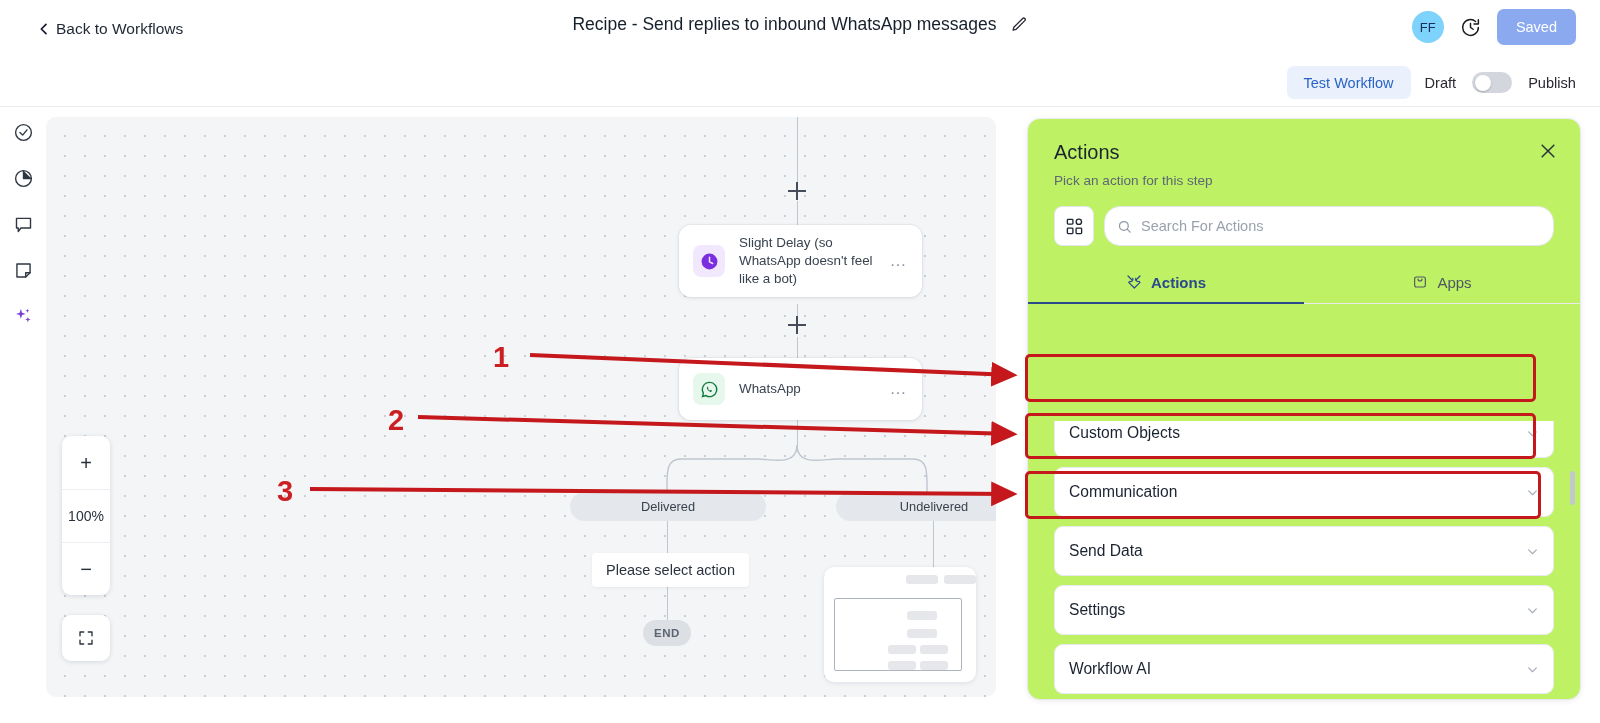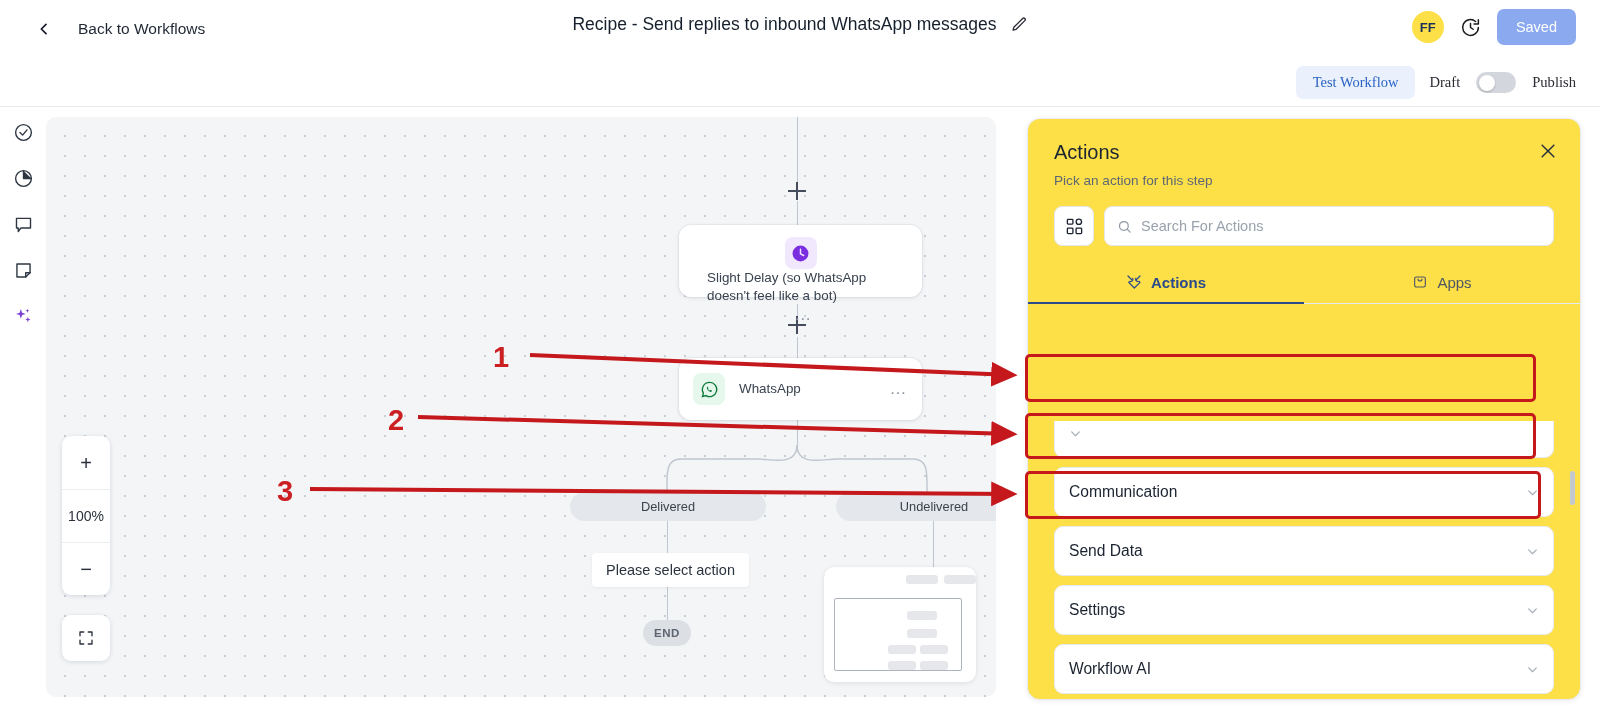--- a/index.html
+++ b/index.html
@@ -10,43 +10,43 @@
     overflow: hidden;
     -webkit-font-smoothing: antialiased;
   }
 
   
   .topbar {
     position: absolute; top: 0; left: 0; width: 1600px; height: 58px;
     background: #fff; display: flex; align-items: center;
   }
   .back-link {
-    display: flex; align-items: center; gap: 26px;
+    display: flex; align-items: center; gap: 4px;
     margin-left: 36px; cursor: pointer;
   }
   .back-chev { width: 16px; height: 16px; color: #1a1a2e; display:block; }
   .back-label { font-size: 15.5px; color: #1f2733; }
 
   .title-wrap {
     position: absolute; left: 0; right: 0; top: 14px;
     display: flex; justify-content: center; align-items: center; gap: 14px;
     pointer-events: none;
   }
   .doc-title { font-size: 17.5px; color: #16202c; pointer-events: auto; }
   .edit-icon { width: 17px; height: 17px; color: #2a2a35; pointer-events: auto; cursor: pointer; }
 
   .topbar-right {
     position: absolute; right: 24px; top: 9px;
     display: flex; align-items: center; gap: 16px;
   }
   .avatar {
     width: 32px; height: 32px; border-radius: 50%;
-    background: #fde047; color: #1b2e5c;
+    background: #7dd3fc; color: #1b2e5c;
     display: flex; align-items: center; justify-content: center;
-    font-size: 13px; font-weight: 700; letter-spacing: .3px;
+    font-size: 13px; font-weight: 400; letter-spacing: .3px;
     cursor: pointer;
   }
   .history-icon { width: 21px; height: 21px; color: #1a1a1a; cursor: pointer; }
   .saved-btn {
     background: #8aa9ef; color: #ffffff;
     border: none; border-radius: 7px;
     height: 36px; padding: 0 19px;
     font-size: 14.5px; font-family: inherit; cursor: pointer;
   }
 
@@ -61,21 +61,21 @@
   }
   .tab {
     font-size: 14.8px; color: #26313f; height: 49px;
     display: flex; align-items: center; cursor: pointer;
     border-bottom: 2.5px solid transparent;
   }
   .tab.active { color: #2f6fd0; border-bottom-color: #2f6fd0; font-weight: 500; }
 
   .tabbar-right {
     position: absolute; right: 24px; top: 0; height: 49px;
-    display: flex; align-items: center; gap: 14px; font-family: Liberation Serif, serif;
+    display: flex; align-items: center; gap: 14px;
   }
   .test-btn {
     background: #eaf1fd; color: #2a63c4; border: none; border-radius: 7px;
     height: 33px; padding: 0 17px; font-size: 14.5px;
     font-family: inherit; cursor: pointer;
   }
   .draft-lbl, .publish-lbl { font-size: 14.6px; color: #2a2a33; }
   .toggle {
     width: 40px; height: 21px; border-radius: 11px; background: #d3d6dc;
     position: relative; cursor: pointer; margin: 0 2px;
@@ -179,42 +179,42 @@
     position: absolute; left: 16px; bottom: 36px;
     width: 48px; height: 46px; background: #fff; border-radius: 9px;
     box-shadow: 0 1px 5px rgba(20,30,50,.13);
     display: flex; align-items: center; justify-content: center; cursor: pointer;
   }
   .fitbtn svg { width: 18px; height: 18px; color: #2a313c; }
 
   
   .panel {
     position: absolute; right: 20px; top: 119px; width: 552px; height: 580px;
-    background: #fde047; border-radius: 12px;
+    background: #bef264; border-radius: 12px;
     box-shadow: 0 1px 6px rgba(20,30,50,.11), 0 0 0 1px rgba(20,30,50,.04);
     overflow: hidden;
   }
   .panel-head { padding: 22px 26px 0 26px; position: relative; }
   .panel-title { font-size: 20px; color: #1c2431; font-weight: 400; }
   .panel-sub { font-size: 13.6px; color: #5e6775; margin-top: 9px; }
   .panel-close {
     position: absolute; right: 22px; top: 22px;
     width: 20px; height: 20px; color: #2b333f; cursor: pointer;
   }
 
   .searchrow { display: flex; gap: 10px; padding: 18px 26px 0 26px; align-items: center; }
   .grid-btn {
     width: 40px; height: 40px; border-radius: 8px;
     border: 1px solid #e3e6ea; background: #fff;
     display: flex; align-items: center; justify-content: center; cursor: pointer;
     flex: 0 0 auto;
   }
   .grid-btn svg { width: 19px; height: 19px; color: #1d2533; }
   .searchbox {
-    flex: 1 1 auto; height: 40px; border: 1px solid #e3e6ea; border-radius: 8px;
+    flex: 1 1 auto; height: 40px; border: 1px solid #e3e6ea; border-radius: 16px;
     display: flex; align-items: center; padding: 0 12px; gap: 9px;
     background: #fff;
   }
   .searchbox svg { width: 15px; height: 15px; color: #8f98a4; flex: 0 0 auto; }
   .searchbox input {
     border: none; outline: none; flex: 1 1 auto;
     font-size: 14.5px; color: #2b333f; font-family: inherit; background: transparent;
   }
   .searchbox input::placeholder { color: #9aa2ad; }
 
@@ -328,21 +328,21 @@
 
   <div class="vline" style="left:751px; top:0px; height:68px;"></div>
   <div class="vline" style="left:751px; top:84px; height:40px;"></div>
   <div class="vline" style="left:751px; top:187px; height:20px;"></div>
   <div class="vline" style="left:751px; top:220px; height:35px;"></div>
   <div class="vline" style="left:751px; top:303px; height:28px;"></div>
 
   <div class="plus-node" style="left:751px; top:74px;"></div>
   <div class="plus-node" style="left:751px; top:208px;"></div>
 
-  <div class="node" style="left:633px; top:108px; width:243px; height:72px;flex-direction:column;">
+  <div class="node" style="left:633px; top:108px; width:243px; height:72px;">
     <div class="node-ic delay">
       <svg width="19" height="19" viewBox="0 0 24 24" fill="#7a2ee0">
           <circle cx="12" cy="12" r="10"></circle>
           <path d="M12 6.5v6l4 2" stroke="#f2e8fd" stroke-width="1.9" fill="none" stroke-linecap="round"></path>
         </svg>
     </div>
     <div class="node-label">Slight Delay (so WhatsApp doesn't feel like a bot)</div>
     <div class="node-dots">…</div>
   </div>
 
@@ -449,20 +449,21 @@
       <svg viewBox="0 0 24 24" fill="none" stroke="currentColor" stroke-width="1.7" stroke-linecap="round" stroke-linejoin="round">
           <rect x="4" y="4.5" width="16" height="15" rx="2.5"></rect>
           <path d="M9 7.5a3 3 0 0 0 6 0"></path>
         </svg>
       <span>Apps</span>
     </div>
   </div>
 
   <div class="cat-scroll">
     <div class="cat">
+      <span class="cat-label">Custom Objects</span>
       <svg class="cat-chev" viewBox="0 0 24 24" fill="none" stroke="currentColor" stroke-width="2.4" stroke-linecap="round" stroke-linejoin="round">
           <polyline points="5 9 12 16 19 9"></polyline>
         </svg>
     </div>
     <div class="cat">
       <span class="cat-label">Communication</span>
       <svg class="cat-chev" viewBox="0 0 24 24" fill="none" stroke="currentColor" stroke-width="2.4" stroke-linecap="round" stroke-linejoin="round">
           <polyline points="5 9 12 16 19 9"></polyline>
         </svg>
     </div>

